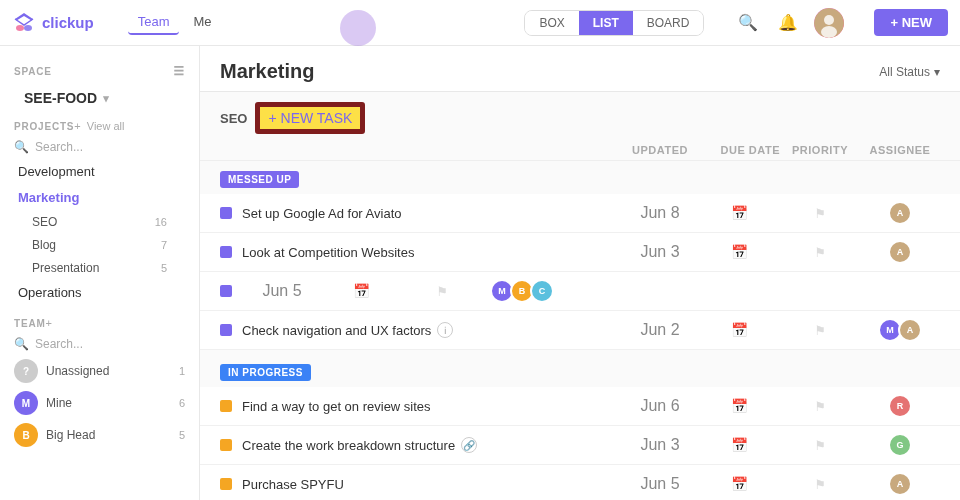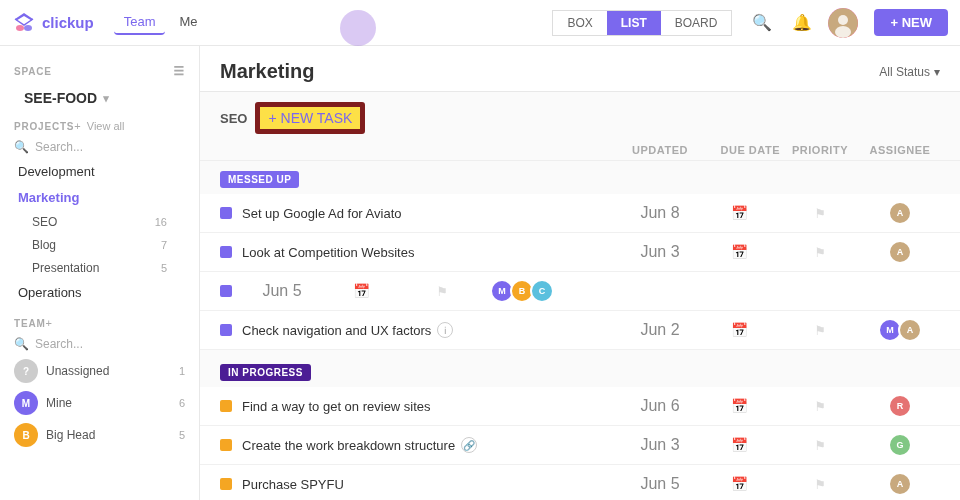--- a/index.html
+++ b/index.html
@@ -1,27 +1,27 @@
 <!DOCTYPE html>
 <html><head>
   <meta charset="utf-8">
   <style>
     * { box-sizing: border-box; margin: 0; padding: 0; }
     body { font-family: -apple-system, BlinkMacSystemFont, 'Segoe UI', sans-serif; font-size: 13px; background: #f5f5f5; color: #333; height: 500px; overflow: hidden; display: flex; flex-direction: column; }
 
     
-    .header { display: flex; align-items: center; background: #fff; height: 46px; padding: 0 12px; border-bottom: 1px solid #e8e8e8; gap: 4px; flex-shrink: 0; }
+    .header { display: flex; align-items: center; background: #fff; height: 46px; padding: 0 12px; border-bottom: 1px solid #e8e8e8; gap: 18px; flex-shrink: 0; }
     .logo { display: flex; align-items: center; gap: 6px; margin-right: 16px; }
     .logo-icon { width: 24px; height: 24px; }
     .logo-text { font-weight: 700; color: #7B68EE; font-size: 15px; }
     .nav-tabs { display: flex; gap: 4px; }
     .nav-tab { padding: 4px 10px; border-radius: 4px; cursor: pointer; font-size: 13px; color: #555; }
     .nav-tab.active { color: #7B68EE; border-bottom: 2px solid #7B68EE; }
     .header-spacer { flex: 1; }
-    .view-tabs { display: flex; border: 1px solid #ddd; border-radius: 0; overflow: hidden; }
+    .view-tabs { display: flex; border: 1px solid #ddd; border-radius: 8px; overflow: hidden; }
     .view-tab { padding: 5px 14px; font-size: 12px; cursor: pointer; color: #666; background: #fff; border: none; }
     .view-tab.active { background: #7B68EE; color: #fff; font-weight: 600; }
     .header-icons { display: flex; align-items: center; gap: 12px; margin: 0 12px; }
     .icon-btn { width: 28px; height: 28px; display: flex; align-items: center; justify-content: center; cursor: pointer; color: #666; font-size: 16px; }
     .avatar-small { width: 30px; height: 30px; border-radius: 50%; background: linear-gradient(135deg, #f093fb, #f5576c); display: flex; align-items: center; justify-content: center; color: #fff; font-size: 11px; font-weight: 600; cursor: pointer; overflow: hidden; }
     .new-btn { background: #7B68EE; color: #fff; padding: 6px 16px; border-radius: 4px; font-size: 13px; font-weight: 600; cursor: pointer; display: flex; align-items: center; gap: 4px; white-space: nowrap; }
 
     
     .cursor-circle { position: fixed; width: 36px; height: 36px; border-radius: 50%; background: rgba(150, 100, 220, 0.35); top: 10px; left: 340px; pointer-events: none; z-index: 9999; }
 
@@ -78,21 +78,21 @@
     .task-updated { width: 80px; text-align: center; font-size: 16px; color: #888; }
     .task-due { width: 80px; text-align: center; }
     .task-priority { width: 80px; text-align: center; }
     .task-assignee { width: 80px; text-align: center; display: flex; align-items: center; justify-content: center; gap: -4px; }
     .assignee-avatars { display: flex; align-items: center; }
     .a-avatar { width: 24px; height: 24px; border-radius: 50%; display: flex; align-items: center; justify-content: center; font-size: 9px; font-weight: 600; color: #fff; border: 2px solid #fff; margin-left: -4px; }
     .a-avatar:first-child { margin-left: 0; }
 
     .status-badge { display: inline-flex; align-items: center; padding: 3px 8px; border-radius: 3px; font-size: 10px; font-weight: 700; letter-spacing: 0.5px; }
     .badge-messed-up { background: #7B68EE; color: #fff; }
-    .badge-in-progress { background: #4c1d95; color: #fff; }
+    .badge-in-progress { background: #3b82f6; color: #fff; }
 
     .section-block { margin-bottom: 4px; }
     .section-label-row { padding: 10px 20px 6px; background: #fafafa; }
 
     
     .cal-icon { font-size: 14px; color: #ccc; }
     
     .flag-icon { font-size: 13px; color: #ddd; }
   </style>
 </head>

